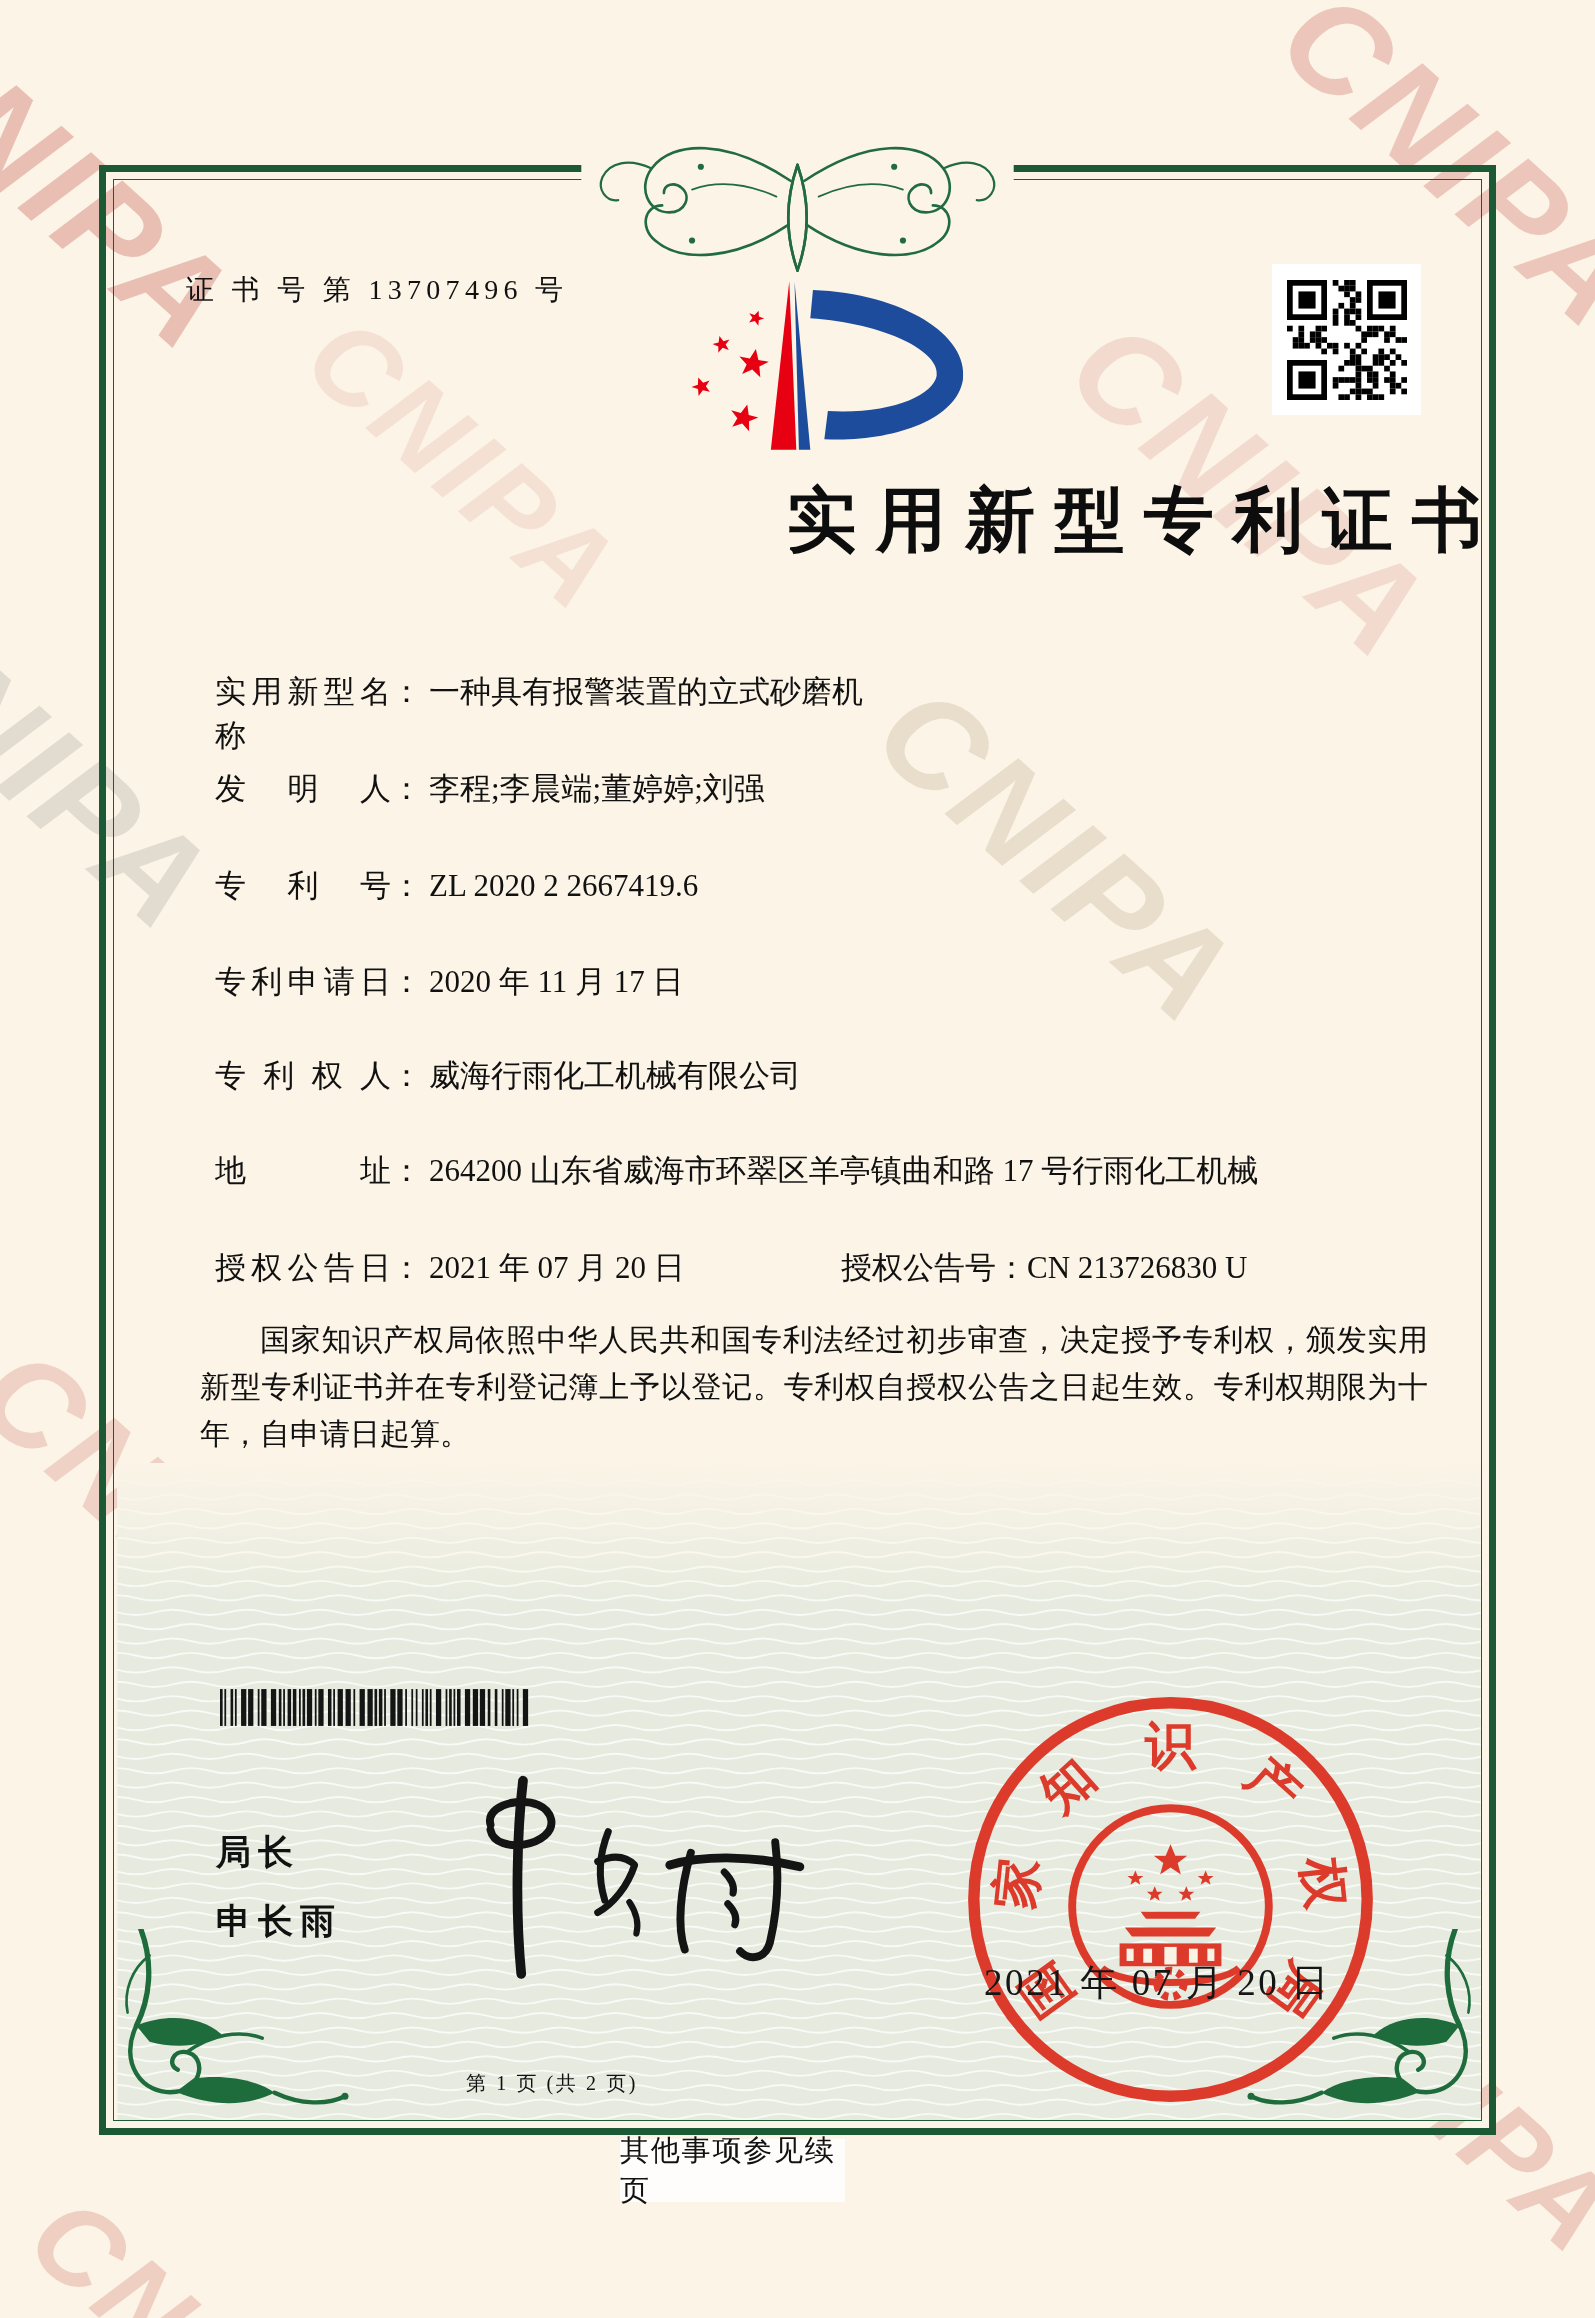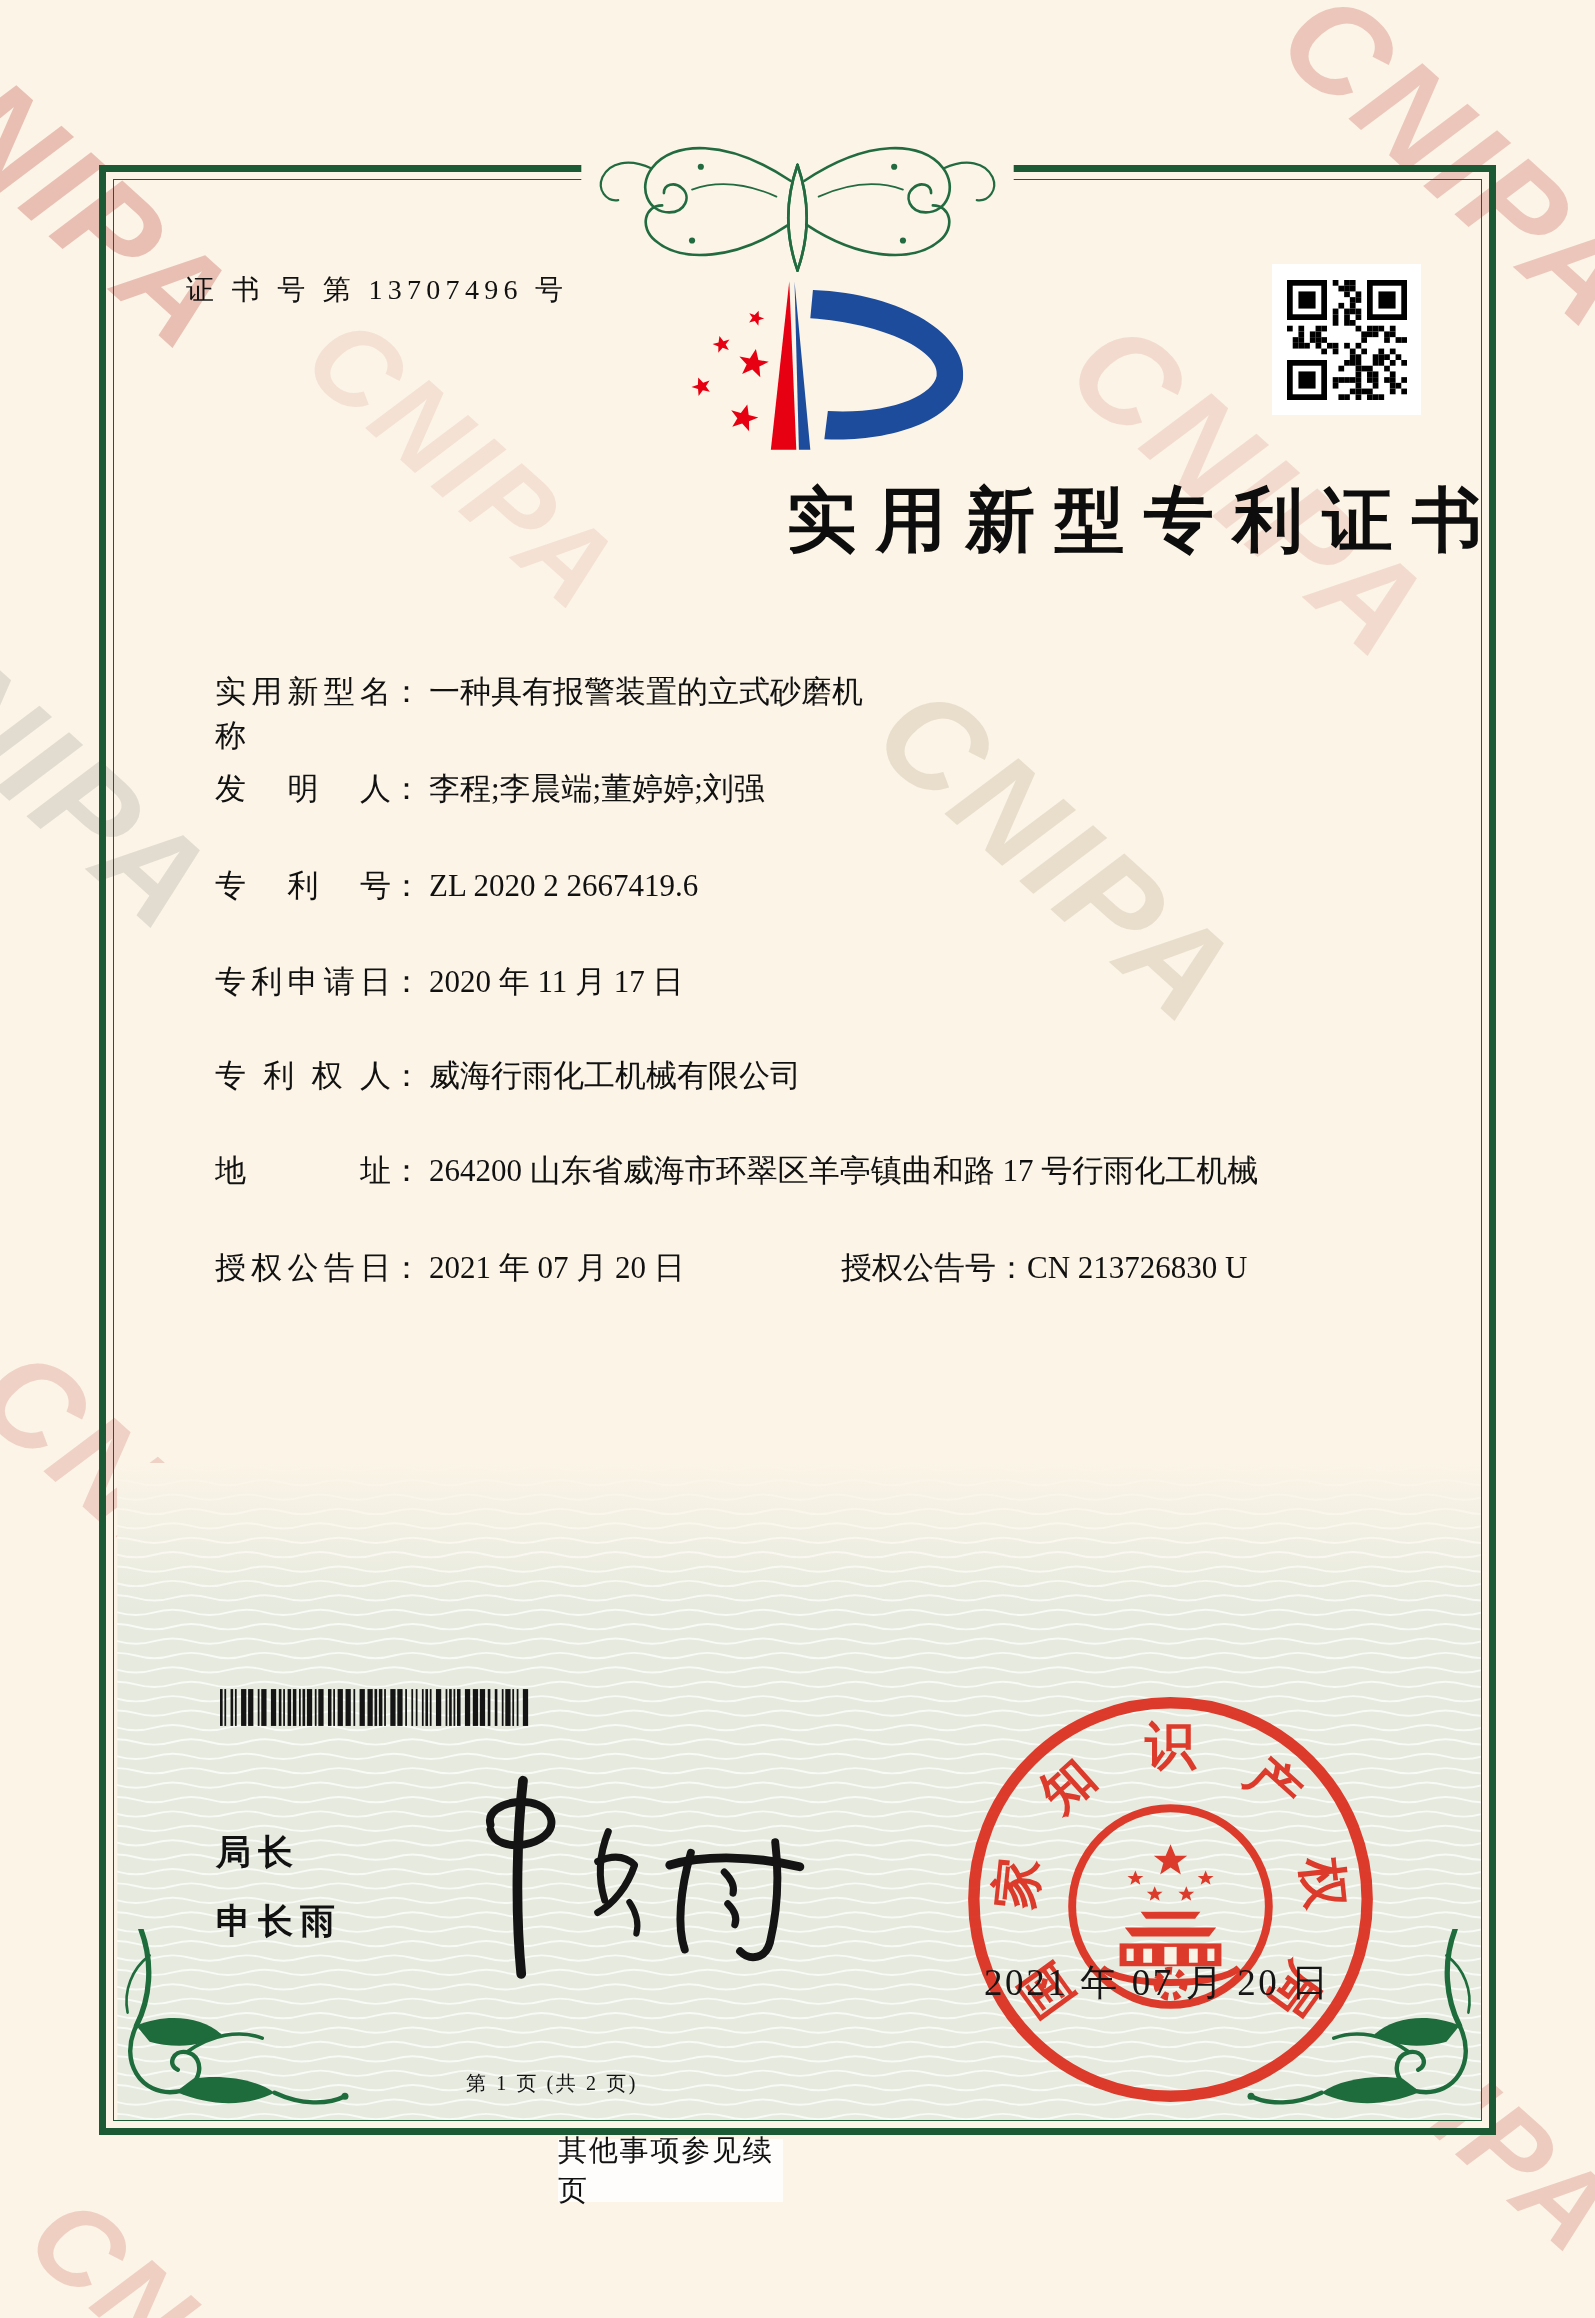--- a/index.html
+++ b/index.html
@@ -57,21 +57,21 @@
   #barcode{left:220px;top:1689px;z-index:4;}
   #director-title{left:216px;top:1829px;font-size:35px;font-weight:bold;
     font-family:"Liberation Sans","DejaVu Sans",sans-serif;z-index:4;letter-spacing:7px;}
   #director-name{left:216px;top:1898px;font-size:35px;font-weight:bold;
     font-family:"Liberation Sans","DejaVu Sans",sans-serif;z-index:4;letter-spacing:7px;}
   #signature{left:378px;top:1770px;z-index:4;}
   #seal{left:951px;top:1680px;z-index:4;opacity:.95;}
   #seal-date{left:984px;top:1958px;font-size:37px;letter-spacing:2.6px;color:#151515;z-index:5;}
   #page-no{left:466px;top:2070px;width:457px;font-size:20px;letter-spacing:2.6px;z-index:4;}
   #footer-note{
-    left:558px;top:2139px;width:225px;height:63px;background:#fffdfb;z-index:3;
+    left:620px;top:2139px;width:225px;height:63px;background:#fffdfb;z-index:3;
     display:flex;align-items:center;justify-content:center;
     font-size:29px;letter-spacing:1.8px;
   }
   .orn{z-index:3;}
 </style>
 </head>
 <body>
 
 <div id="wm-layer">
     <div class="wm" style="left: -53px; top: -17.6px; font-size: 132px; color: rgba(205, 105, 95, 0.38);">CNIPA</div>
@@ -328,20 +328,21 @@
     <div class="field-row" style="top: 670px;"><span class="flabel">实用新型名称</span><span class="colon">：</span><span class="fvalue">一种具有报警装置的立式砂磨机</span></div>
     <div class="field-row" style="top: 767px;"><span class="flabel">发明人</span><span class="colon">：</span><span class="fvalue">李程;李晨端;董婷婷;刘强</span></div>
     <div class="field-row" style="top: 864px;"><span class="flabel">专利号</span><span class="colon">：</span><span class="fvalue">ZL 2020 2 2667419.6</span></div>
     <div class="field-row" style="top: 960px;"><span class="flabel">专利申请日</span><span class="colon">：</span><span class="fvalue">2020 年 11 月 17 日</span></div>
     <div class="field-row" style="top: 1054px;"><span class="flabel">专利权人</span><span class="colon">：</span><span class="fvalue">威海行雨化工机械有限公司</span></div>
     <div class="field-row" style="top: 1149px;"><span class="flabel">地址</span><span class="colon">：</span><span class="fvalue wrap">264200 山东省威海市环翠区羊亭镇曲和路 17 号行雨化工机械</span></div>
     <div class="field-row" style="top: 1246px;"><span class="flabel">授权公告日</span><span class="colon">：</span><span class="fvalue">2021 年 07 月 20 日</span><span class="pair2"><span>授权公告号</span><span>：</span><span>CN 213726830 U</span></span></div>
   </div>
 
 <div id="paras" class="abs">
+  <p>国家知识产权局依照中华人民共和国专利法经过初步审查，决定授予专利权，颁发实用新型专利证书并在专利登记簿上予以登记。专利权自授权公告之日起生效。专利权期限为十年，自申请日起算。</p>
 </div>
 
 <svg id="barcode" class="abs" width="309" height="37" xmlns="http://www.w3.org/2000/svg" viewBox="0 0 352 42">
     <rect x="0" y="0" width="3" height="42" fill="#141414"></rect>
     <rect x="5" y="0" width="2" height="42" fill="#141414"></rect>
     <rect x="12" y="0" width="3" height="42" fill="#141414"></rect>
     <rect x="17" y="0" width="2" height="42" fill="#141414"></rect>
     <rect x="24" y="0" width="6" height="42" fill="#141414"></rect>
     <rect x="32" y="0" width="6" height="42" fill="#141414"></rect>
     <rect x="43" y="0" width="2" height="42" fill="#141414"></rect>

